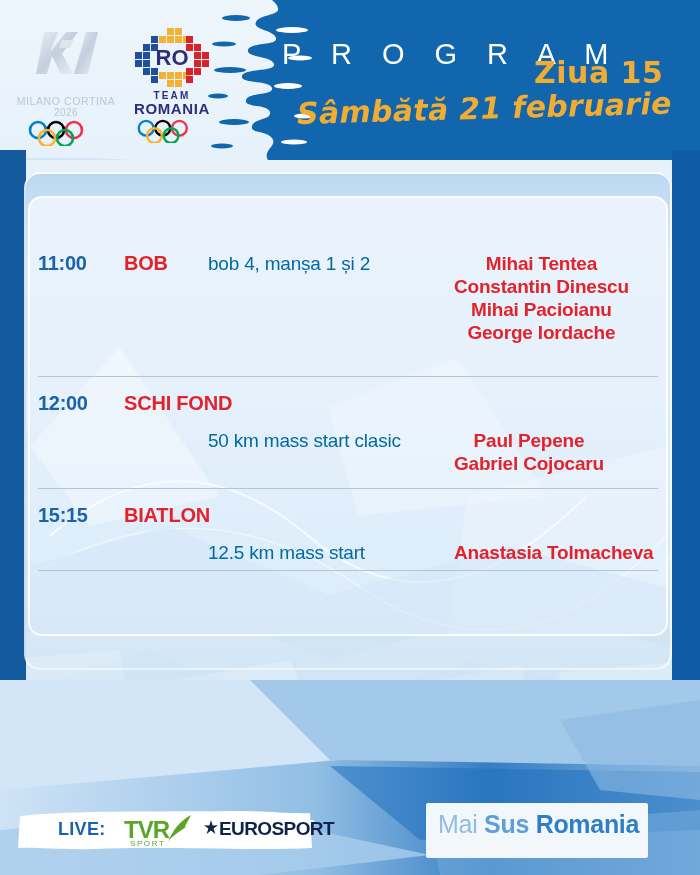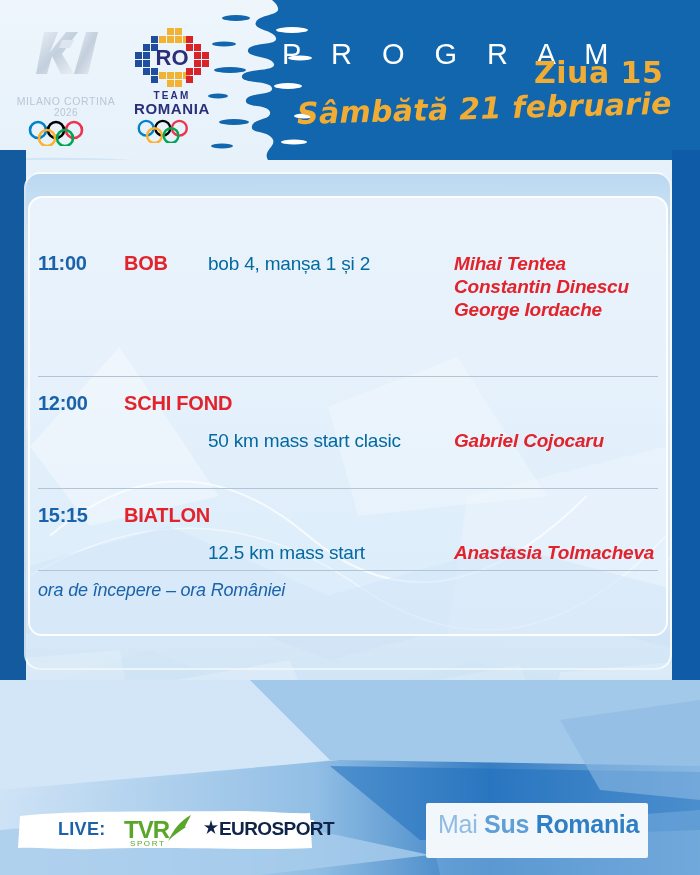--- a/index.html
+++ b/index.html
@@ -89,22 +89,22 @@
     font-size:20px;font-weight:bold;color:#e2232b;
     font-family:"Liberation Sans",sans-serif;letter-spacing:-.2px;
   }
   .row .event{
     position:absolute;
     font-size:19px;color:#0369a1;font-weight:400;
     font-family:"Liberation Sans",sans-serif;letter-spacing:-.2px;
   }
   .athletes{
     position:absolute;
-    font-size:19px;color:#e2232b;font-style:italic;font-weight:bold;
-    font-family:"Liberation Sans",sans-serif;line-height:23px;letter-spacing:-.2px;
+    font-size:19px;color:#e2232b;font-weight:bold;
+    font-family:"Liberation Sans",sans-serif;line-height:23px;letter-spacing:-.2px;text-align:center;
   }
   .divider{position:absolute;left:10px;width:620px;height:1px;background:#b3c4d4;}
 
   .note{
     position:absolute;left:10px;
     font-size:18px;color:#1a63ab;font-style:italic;
     font-family:"Liberation Sans",sans-serif;letter-spacing:-.2px;
   }
 
   
@@ -328,46 +328,47 @@
 
   <div class="schedule">
 
     <div class="row" style="top:56px;">
       <div class="time" style="top:0;">11:00</div>
       <div class="sport" style="top:0;">BOB</div>
       <div class="event" style="left:180px;top:1px;">bob 4, manșa 1 și 2</div>
       <div class="athletes" style="left:426px;top:0;">
         <div>Mihai Tentea</div>
         <div>Constantin Dinescu</div>
+        <div>Mihai Pacioianu</div>
         <div>George Iordache</div>
       </div>
     </div>
     <div class="divider" style="top:180px;"></div>
 
     <div class="row" style="top:196px;">
       <div class="time" style="top:0;">12:00</div>
       <div class="sport" style="top:0;">SCHI FOND</div>
       <div class="event" style="left:180px;top:38px;">50 km mass start clasic</div>
       <div class="athletes" style="left:426px;top:37px;">
+        <div>Paul Pepene</div>
         <div>Gabriel Cojocaru</div>
       </div>
     </div>
     <div class="divider" style="top:292px;"></div>
 
     <div class="row" style="top:308px;">
       <div class="time" style="top:0;">15:15</div>
       <div class="sport" style="top:0;">BIATLON</div>
       <div class="event" style="left:180px;top:38px;">12.5 km mass start</div>
       <div class="athletes" style="left:426px;top:37px;">
         <div>Anastasia Tolmacheva</div>
       </div>
     </div>
     <div class="divider" style="top:374px;"></div>
 
-    <div class="note" style="top:384px;">ora de începere – ora României</div>
   </div>
 
   <div class="footer">
     <svg class="footer-svg" viewBox="0 0 700 195" preserveAspectRatio="none">
       <defs>
         <linearGradient id="ftG" x1="0" y1="0" x2="1" y2="0">
           <stop offset="0%" stop-color="#cfe3f6"></stop>
           <stop offset="45%" stop-color="#8fbde4"></stop>
           <stop offset="70%" stop-color="#2f79c0"></stop>
           <stop offset="100%" stop-color="#7fb2e0"></stop>

